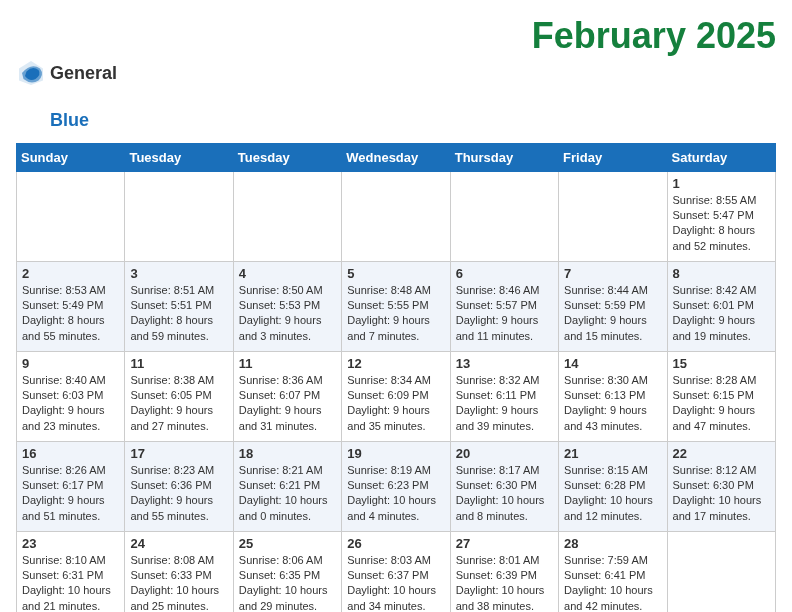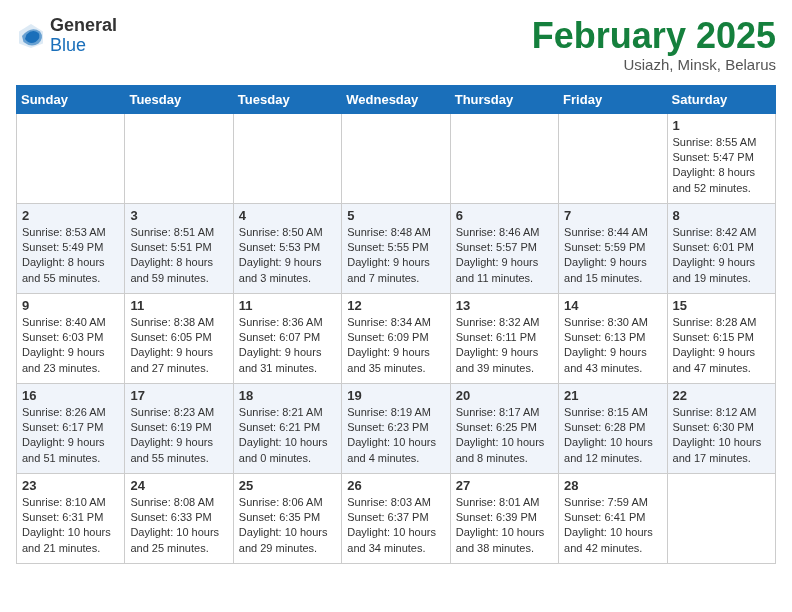--- a/index.html
+++ b/index.html
@@ -23,25 +23,27 @@
     }
     .logo-text {
       display: flex;
       flex-direction: column;
       line-height: 1.1;
     }
     .logo-general {
       font-size: 18px;
       font-weight: bold;
       color: #333;
+      margin-top: 48px;
     }
     .logo-blue {
       font-size: 18px;
-      font-weight: normal;
+      font-weight: bold;
       color: #1a6fba;
+      margin-top: 27px;
     }
     .logo-icon {
       width: 30px;
       height: 30px;
     }
     .title-block {
       text-align: right;
     }
     .month-title {
       font-size: 36px;
@@ -109,21 +111,20 @@
       <path d="M8 20 Q20 6 32 14 Q38 22 30 30 Q20 36 10 28 Z" fill="#1a6fba" opacity="0.6"></path>
       <path d="M14 18 Q22 10 30 16 Q34 22 26 28 Q18 32 12 24 Z" fill="#1a6fba"></path>
     </svg>
     <div class="logo-text">
       <span class="logo-general">General</span>
       <span class="logo-blue">Blue</span>
     </div>
   </div>
   <div class="title-block">
     <div class="month-title">February 2025</div>
-    <div class="location">Usiazh, Minsk, Belarus</div>
   </div>
 </div>
 
 <table class="calendar">
   <thead>
     <tr>
       <th>Sunday</th>
       <th>Tuesday</th>
       <th>Tuesday</th>
       <th>Wednesday</th>
@@ -238,39 +239,39 @@
       <tr class="alt-row week-row">
         <td>
           <div class="day-number">16</div>
           <div class="day-info">Sunrise: 8:26 AM
 Sunset: 6:17 PM
 Daylight: 9 hours and 51 minutes.</div>
         </td>
         <td>
           <div class="day-number">17</div>
           <div class="day-info">Sunrise: 8:23 AM
-Sunset: 6:19 PM
+Sunset: 6:36 PM
 Daylight: 9 hours and 55 minutes.</div>
         </td>
         <td>
           <div class="day-number">18</div>
           <div class="day-info">Sunrise: 8:21 AM
 Sunset: 6:21 PM
 Daylight: 10 hours and 0 minutes.</div>
         </td>
         <td>
           <div class="day-number">19</div>
           <div class="day-info">Sunrise: 8:19 AM
 Sunset: 6:23 PM
 Daylight: 10 hours and 4 minutes.</div>
         </td>
         <td>
           <div class="day-number">20</div>
           <div class="day-info">Sunrise: 8:17 AM
-Sunset: 6:25 PM
+Sunset: 6:30 PM
 Daylight: 10 hours and 8 minutes.</div>
         </td>
         <td>
           <div class="day-number">21</div>
           <div class="day-info">Sunrise: 8:15 AM
 Sunset: 6:28 PM
 Daylight: 10 hours and 12 minutes.</div>
         </td>
         <td>
           <div class="day-number">22</div>

